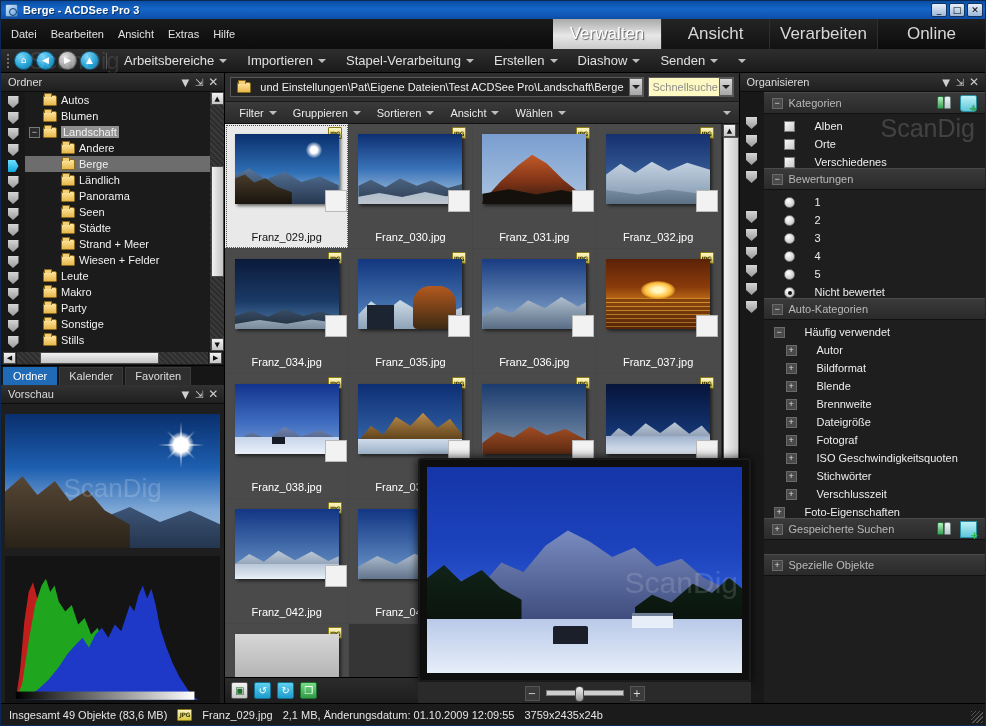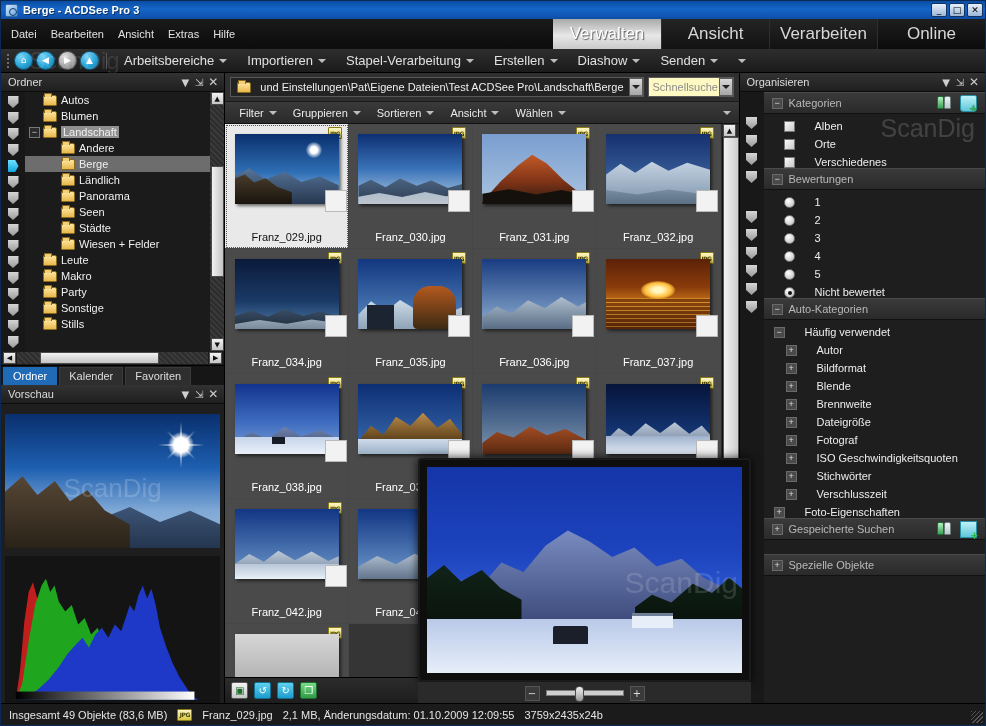--- a/index.html
+++ b/index.html
@@ -442,20 +442,25 @@
                 <span class="lbl">Seen</span>
               </div>
               <div class="trow" style="padding-left: 22px;">
                 <span class="expander" style="visibility: hidden;"></span>
                 <span class="folder"></span>
                 <span class="lbl">Städte</span>
               </div>
               <div class="trow" style="padding-left: 22px;">
                 <span class="expander" style="visibility: hidden;"></span>
                 <span class="folder"></span>
+                <span class="lbl">Strand + Meer</span>
+              </div>
+              <div class="trow" style="padding-left: 22px;">
+                <span class="expander" style="visibility: hidden;"></span>
+                <span class="folder"></span>
                 <span class="lbl">Wiesen + Felder</span>
               </div>
               <div class="trow" style="padding-left: 4px;">
                 <span class="expander" style="visibility: hidden;"></span>
                 <span class="folder"></span>
                 <span class="lbl">Leute</span>
               </div>
               <div class="trow" style="padding-left: 4px;">
                 <span class="expander" style="visibility: hidden;"></span>
                 <span class="folder"></span>

